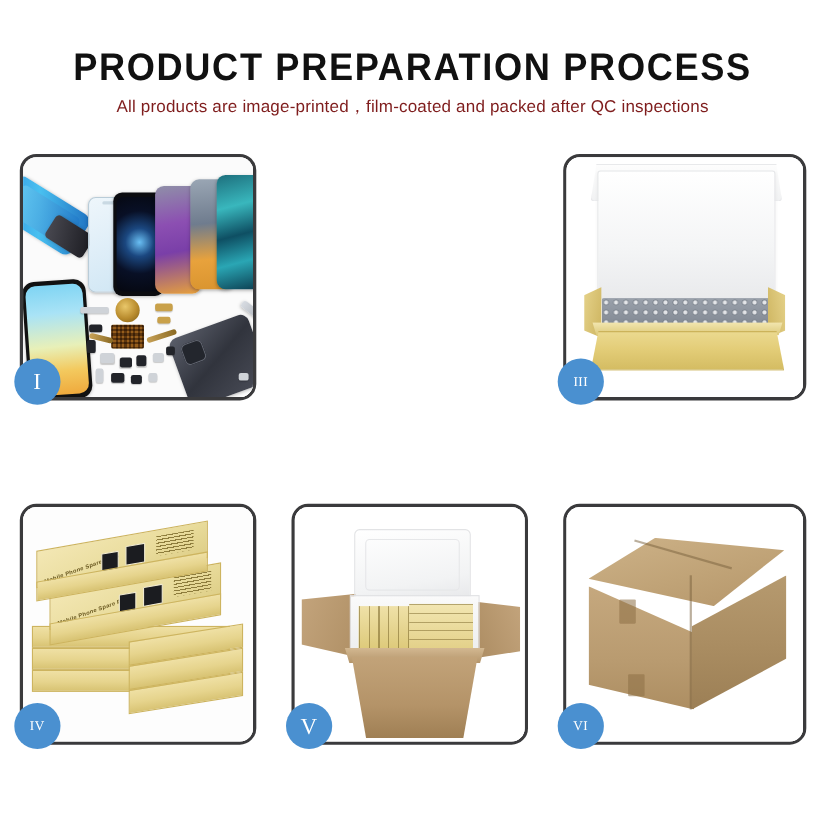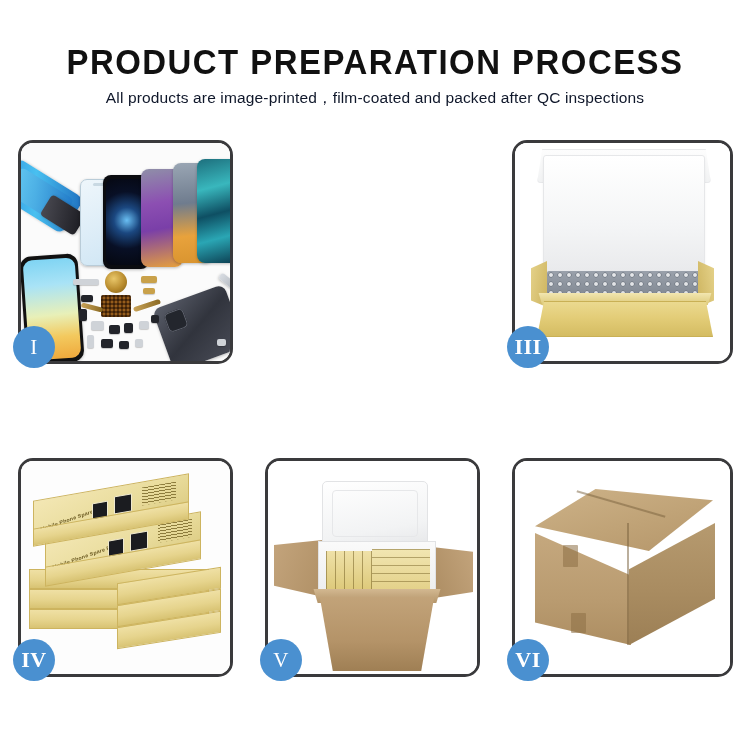--- a/index.html
+++ b/index.html
@@ -14,21 +14,21 @@
   #header { position:absolute; left:0; top:0; width:750px; height:130px; }
   #page-title {
     position:absolute; left:0; top:40px; width:750px;
     text-align:center; color:#111111;
     font-size:35px; font-weight:700; letter-spacing:1.6px;
     transform:scaleX(0.94); transform-origin:center top;
     white-space:nowrap; line-height:44px;
   }
   #page-subtitle {
     position:absolute; left:0; top:88px; width:750px;
-    text-align:center; color:#0f172a;
+    text-align:center; color:#7f1d1d;
     font-size:15.5px; font-weight:400; letter-spacing:0.15px;
     white-space:nowrap; line-height:20px;
   }
 
   
   #grid { position:absolute; left:0; top:0; width:750px; height:750px; }
   .card {
     position:absolute;
     background:#f6f6f6;
     border:3px solid #3a3a3c;
@@ -53,21 +53,21 @@
   .badge {
     position:absolute; left:-8px; bottom:-7px;
     width:42px; height:42px; border-radius:50%;
     background:#4a90d0;
     color:#ffffff;
     font-family:"Liberation Serif", serif;
     font-size:21px; line-height:42px; text-align:center;
     letter-spacing:0.5px;
     z-index:6;
   }
-  .badge.small { font-size:22px;font-weight:bold; }
+  .badge.small { font-size:12px; }
 
   
   .collage { position:absolute; inset:0; background:#fbfbfb; }
   .ph {
     position:absolute; border-radius:9px;
     box-shadow:0 1px 3px rgba(0,0,0,.25);
   }
   .ph-a { 
     left:-2px; top:14px; width:42px; height:78px;
     background:linear-gradient(150deg,#2f8fe0 0%,#49c0f0 45%,#1e6fc0 100%);

